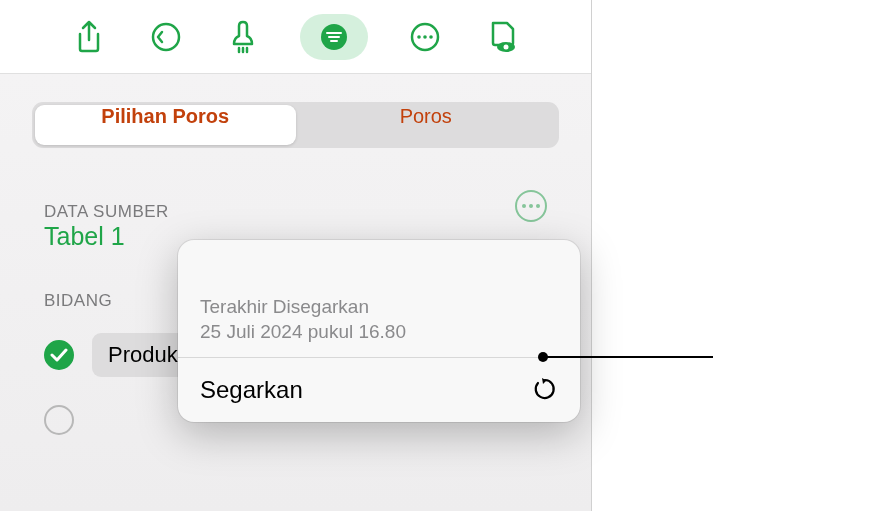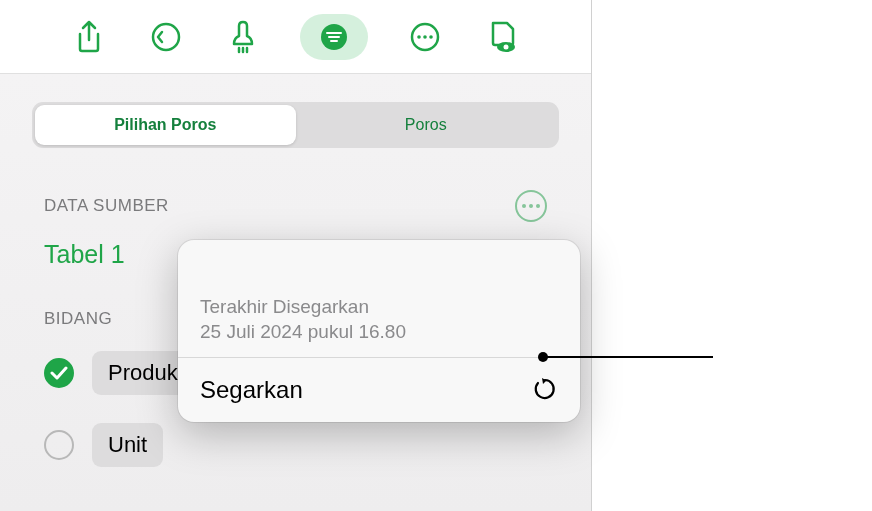--- a/index.html
+++ b/index.html
@@ -57,39 +57,38 @@
       display: flex;
       background: #dddcdd;
       border-radius: 11px;
       height: 46px;
       padding: 3px;
       margin-bottom: 42px;
     }
     .seg-item {
       flex: 1;
       display: flex;
-      align-items: center;
+      align-items: flex-start;
       justify-content: center;
       border-radius: 9px;
-      font-size: 16px;
+      font-size: 20px;
       font-weight: 500;
-      color: #15803d;
+      color: #c2410c;
       cursor: pointer;
     }
     .seg-item.active {
       background: #fff;
       box-shadow: 0 1px 3px rgba(0,0,0,0.15);
       font-weight: 600;
     }
     .section-row {
       display: flex;
       justify-content: space-between;
-      align-items: center;
+      align-items: flex-end;
       padding: 0 12px;
-      margin-bottom: 18px;
       gap: 16px;
     }
     .section-label {
       font-size: 17px;
       font-weight: 400;
       color: #7a7a7c;
       letter-spacing: 0.5px;
       text-transform: uppercase;
     }
     .more-circle {
@@ -292,23 +291,20 @@
           <path d="M2 7 L7 12 L16 2" stroke="#fff" stroke-width="3" fill="none" stroke-linecap="round" stroke-linejoin="round"></path>
         </svg>
       </div>
       <div class="field-chip">
         <span>Produk</span>
       </div>
     </div>
 
     <div class="field-row">
       <div class="check-circle"></div>
-      <div class="field-chip">
-        <span>Unit</span>
-      </div>
     </div>
 
   </div>
 </div>
 
 <div class="popover">
   <div class="pop-header">
     <div class="pop-header-title">Terakhir Disegarkan</div>
     <div class="pop-header-date">25 Juli 2024 pukul 16.80</div>
   </div>

